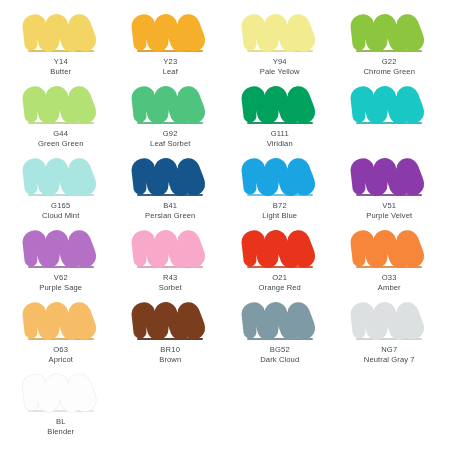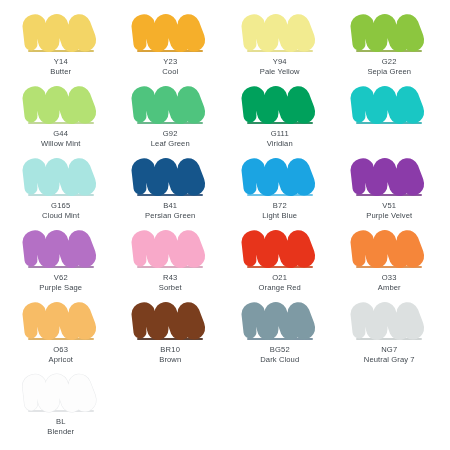--- a/index.html
+++ b/index.html
@@ -91,21 +91,21 @@
       </div>
       <div class="swatch-cell">
         <div class="scribble-wrap">
           <svg viewBox="0 0 76 36">
             <path d="M8,30 L6,12 C6,7 13,5 16,9 L22,29 C24,33 30,32 30,27 L29,11 C29,6 36,5 38,9 L45,29 C47,33 53,32 53,27 L52,11 C52,6 59,5 61,10 L66,23 C68,29 63,33 59,30" fill="none" stroke-linecap="round" stroke-linejoin="round" stroke-width="13" stroke="#F5AF2B"></path>
           </svg>
         </div>
         <div class="underline" style="background: rgb(217, 162, 59);"></div>
         <div class="caption">
           <span class="code">Y23</span>
-          <span class="cname">Cool</span>
+          <span class="cname">Leaf</span>
         </div>
       </div>
       <div class="swatch-cell">
         <div class="scribble-wrap">
           <svg viewBox="0 0 76 36">
             <path d="M8,30 L6,12 C6,7 13,5 16,9 L22,29 C24,33 30,32 30,27 L29,11 C29,6 36,5 38,9 L45,29 C47,33 53,32 53,27 L52,11 C52,6 59,5 61,10 L66,23 C68,29 63,33 59,30" fill="none" stroke-linecap="round" stroke-linejoin="round" stroke-width="13" stroke="#F2EB90"></path>
           </svg>
         </div>
         <div class="underline" style="background: rgb(228, 222, 147);"></div>
         <div class="caption">
@@ -115,45 +115,45 @@
       </div>
       <div class="swatch-cell">
         <div class="scribble-wrap">
           <svg viewBox="0 0 76 36">
             <path d="M8,30 L6,12 C6,7 13,5 16,9 L22,29 C24,33 30,32 30,27 L29,11 C29,6 36,5 38,9 L45,29 C47,33 53,32 53,27 L52,11 C52,6 59,5 61,10 L66,23 C68,29 63,33 59,30" fill="none" stroke-linecap="round" stroke-linejoin="round" stroke-width="13" stroke="#8CC63F"></path>
           </svg>
         </div>
         <div class="underline" style="background: rgb(156, 180, 92);"></div>
         <div class="caption">
           <span class="code">G22</span>
-          <span class="cname">Sepia Green</span>
+          <span class="cname">Chrome Green</span>
         </div>
       </div>
       <div class="swatch-cell">
         <div class="scribble-wrap">
           <svg viewBox="0 0 76 36">
             <path d="M8,30 L6,12 C6,7 13,5 16,9 L22,29 C24,33 30,32 30,27 L29,11 C29,6 36,5 38,9 L45,29 C47,33 53,32 53,27 L52,11 C52,6 59,5 61,10 L66,23 C68,29 63,33 59,30" fill="none" stroke-linecap="round" stroke-linejoin="round" stroke-width="13" stroke="#B4E173"></path>
           </svg>
         </div>
         <div class="underline" style="background: rgb(194, 215, 154);"></div>
         <div class="caption">
           <span class="code">G44</span>
-          <span class="cname">Willow Mint</span>
+          <span class="cname">Green Green</span>
         </div>
       </div>
       <div class="swatch-cell">
         <div class="scribble-wrap">
           <svg viewBox="0 0 76 36">
             <path d="M8,30 L6,12 C6,7 13,5 16,9 L22,29 C24,33 30,32 30,27 L29,11 C29,6 36,5 38,9 L45,29 C47,33 53,32 53,27 L52,11 C52,6 59,5 61,10 L66,23 C68,29 63,33 59,30" fill="none" stroke-linecap="round" stroke-linejoin="round" stroke-width="13" stroke="#4FC47E"></path>
           </svg>
         </div>
         <div class="underline" style="background: rgb(107, 183, 140);"></div>
         <div class="caption">
           <span class="code">G92</span>
-          <span class="cname">Leaf Green</span>
+          <span class="cname">Leaf Sorbet</span>
         </div>
       </div>
       <div class="swatch-cell">
         <div class="scribble-wrap">
           <svg viewBox="0 0 76 36">
             <path d="M8,30 L6,12 C6,7 13,5 16,9 L22,29 C24,33 30,32 30,27 L29,11 C29,6 36,5 38,9 L45,29 C47,33 53,32 53,27 L52,11 C52,6 59,5 61,10 L66,23 C68,29 63,33 59,30" fill="none" stroke-linecap="round" stroke-linejoin="round" stroke-width="13" stroke="#00A15C"></path>
           </svg>
         </div>
         <div class="underline" style="background: rgb(46, 143, 99);"></div>
         <div class="caption">

